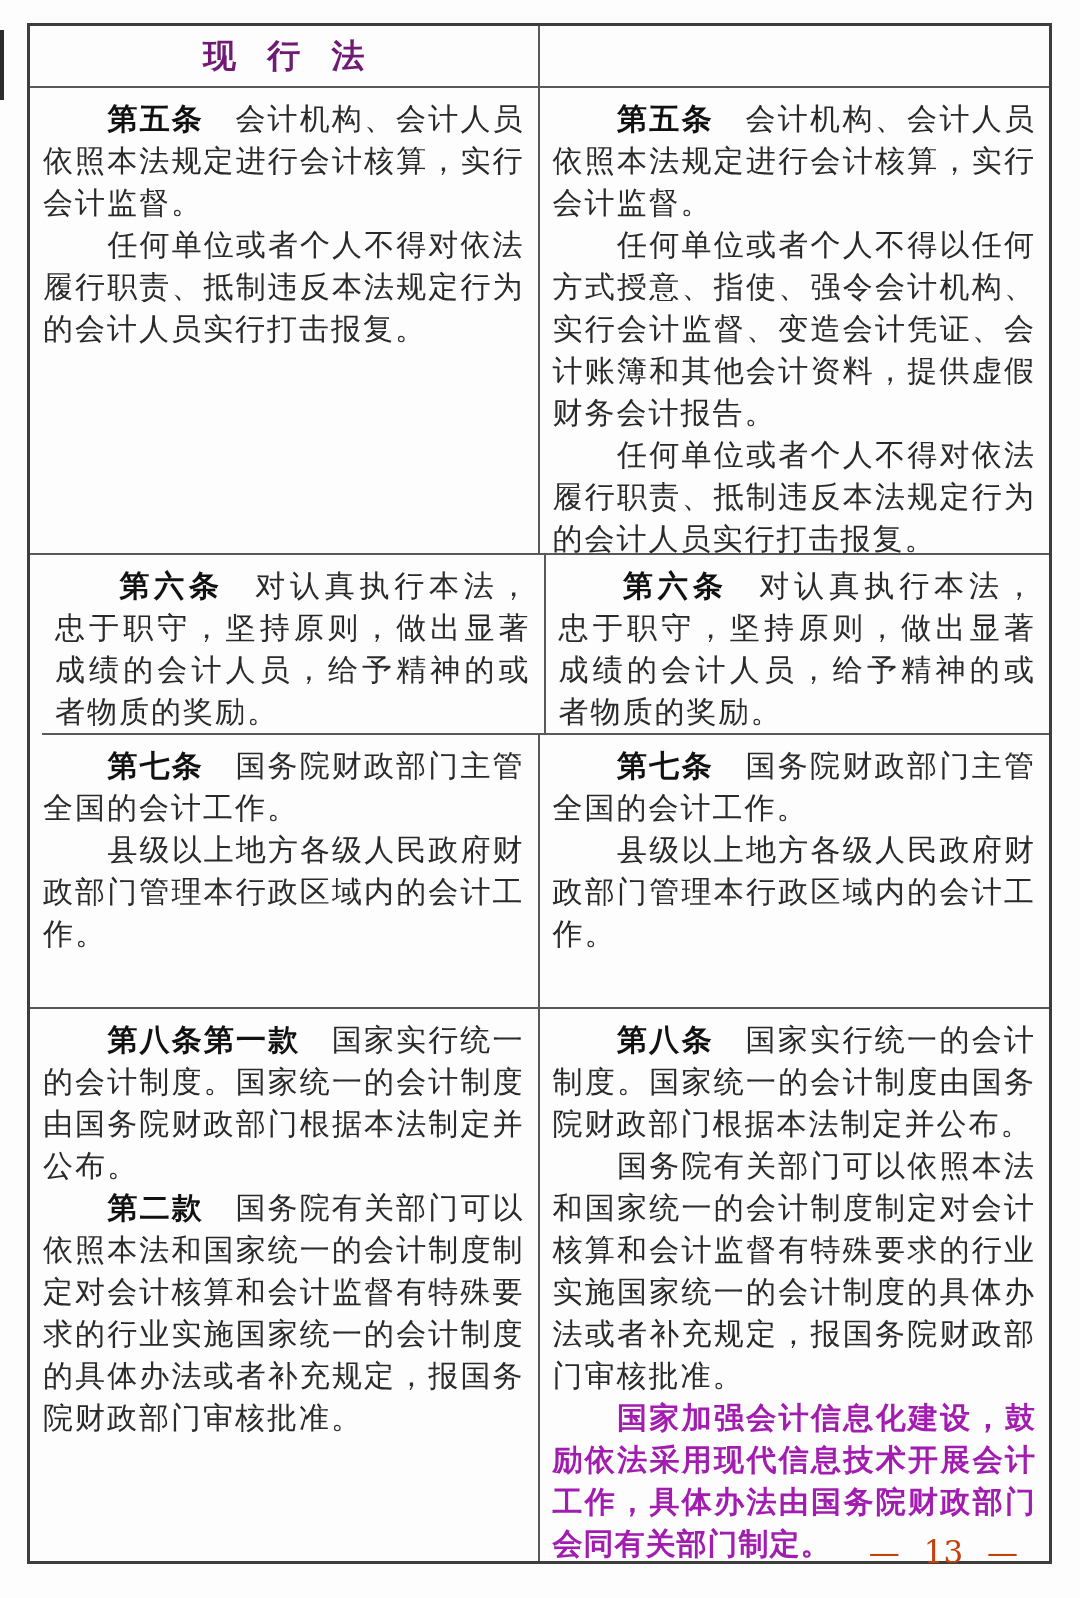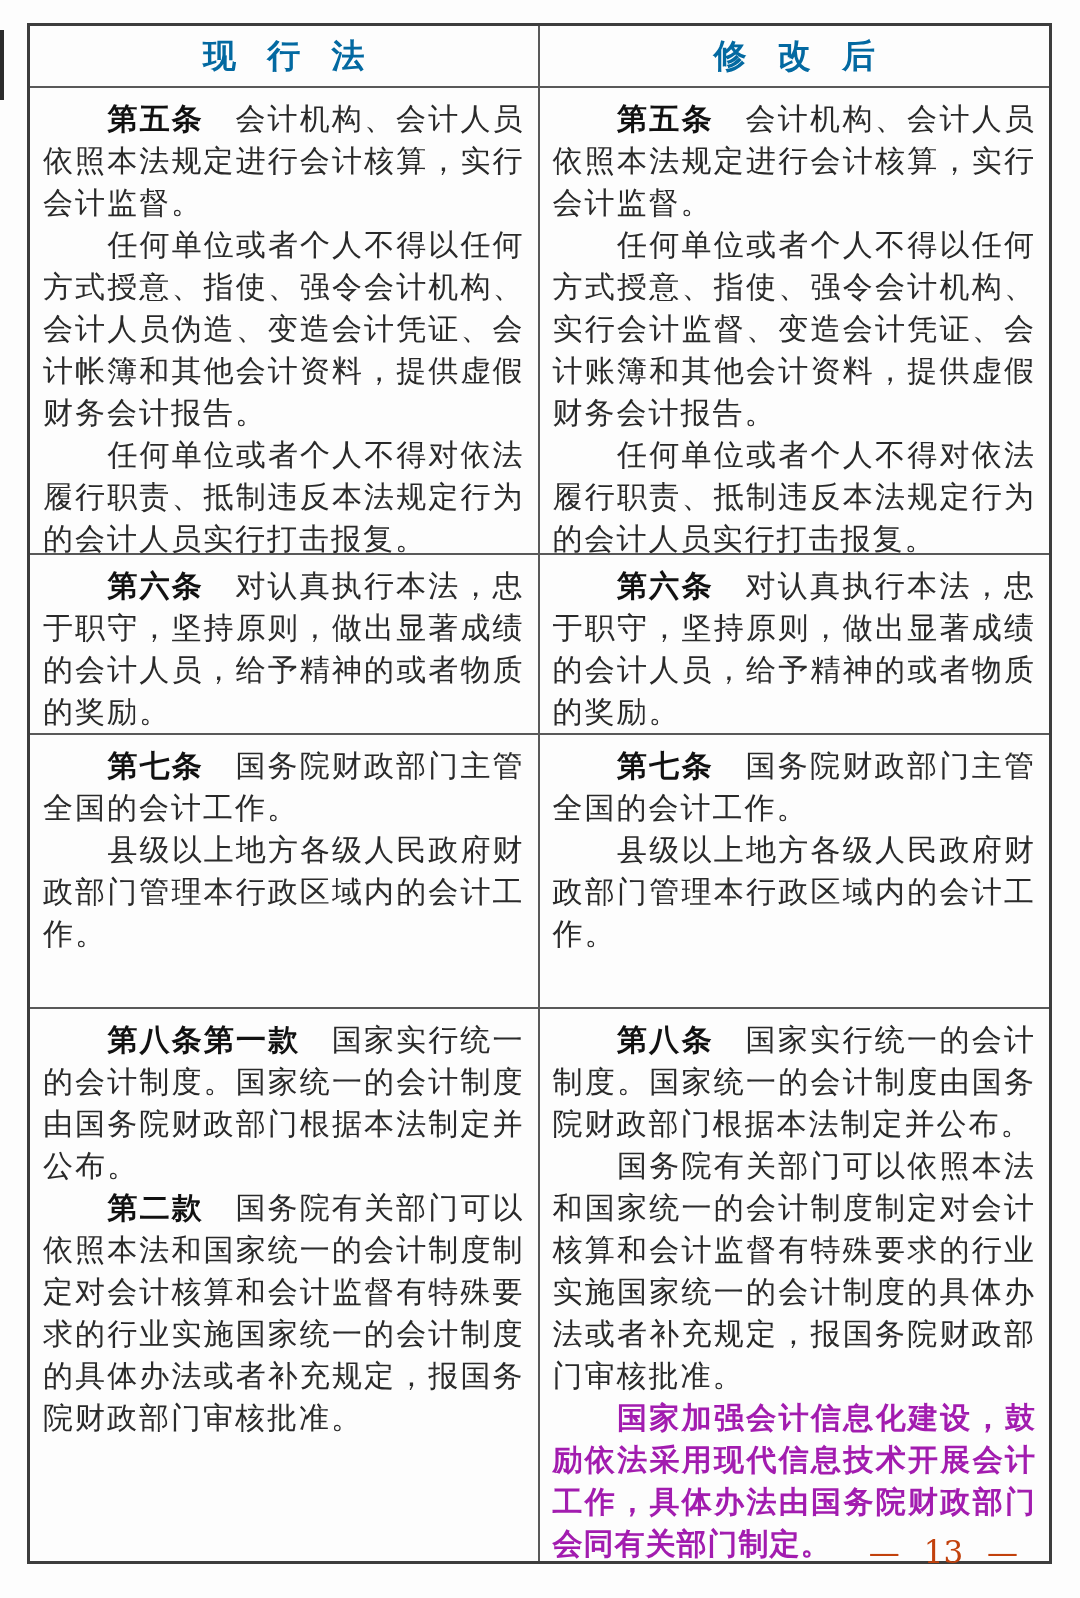--- a/index.html
+++ b/index.html
@@ -26,21 +26,21 @@
     border-bottom:2px solid #595959;
     box-sizing:border-box;
   }
   .th{
     display:flex;align-items:center;justify-content:center;
     font-size:33px;
     font-weight:700;
     letter-spacing:0.95em;
     text-indent:0.95em; 
     font-family:"DejaVu Sans", sans-serif;
-    color:#0369a1;
+    color:#701a75;
   }
   .th-left{border-right:2px solid #595959;}
   .trow{
     display:grid;
     grid-template-columns:1fr 1fr;
     border-bottom:2px solid #595959;
     box-sizing:border-box;
   }
   .trow:last-child{border-bottom:none;}
   .cell{
@@ -88,36 +88,34 @@
   }
 </style>
 </head>
 <body>
 
 <div class="scan-artifact"></div>
 
 <div class="comparison-table">
   <div class="thead">
     <div class="th th-left">现行法</div>
-    <div class="th">修改后</div>
   </div>
   <div>
       <div class="trow" style="height: 467px;">
         <div class="cell cell-left">
           <p class="para"><span class="lead">第五条</span><span>会计机构、会计人员依照本法规定进行会计核算，实行会计监督。</span></p>
-          <p class="para"><span>任何单位或者个人不得以任何方式授意、指使、强令会计机构、会计人员伪造、变造会计凭证、会计帐簿和其他会计资料，提供虚假财务会计报告。</span></p>
           <p class="para"><span>任何单位或者个人不得对依法履行职责、抵制违反本法规定行为的会计人员实行打击报复。</span></p>
         </div>
         <div class="cell">
           <p class="para"><span class="lead">第五条</span><span>会计机构、会计人员依照本法规定进行会计核算，实行会计监督。</span></p>
           <p class="para"><span>任何单位或者个人不得以任何方式授意、指使、强令会计机构、实行会计监督、变造会计凭证、会计账簿和其他会计资料，提供虚假财务会计报告。</span></p>
           <p class="para"><span>任何单位或者个人不得对依法履行职责、抵制违反本法规定行为的会计人员实行打击报复。</span></p>
         </div>
       </div>
-      <div class="trow" style="height: 180px;">
+      <div class="trow" style="height: 180px; margin-left: 12px;">
         <div class="cell cell-left">
           <p class="para"><span class="lead">第六条</span><span>对认真执行本法，忠于职守，坚持原则，做出显著成绩的会计人员，给予精神的或者物质的奖励。</span></p>
         </div>
         <div class="cell">
           <p class="para"><span class="lead">第六条</span><span>对认真执行本法，忠于职守，坚持原则，做出显著成绩的会计人员，给予精神的或者物质的奖励。</span></p>
         </div>
       </div>
       <div class="trow" style="height: 274px;">
         <div class="cell cell-left">
           <p class="para"><span class="lead">第七条</span><span>国务院财政部门主管全国的会计工作。</span></p>

